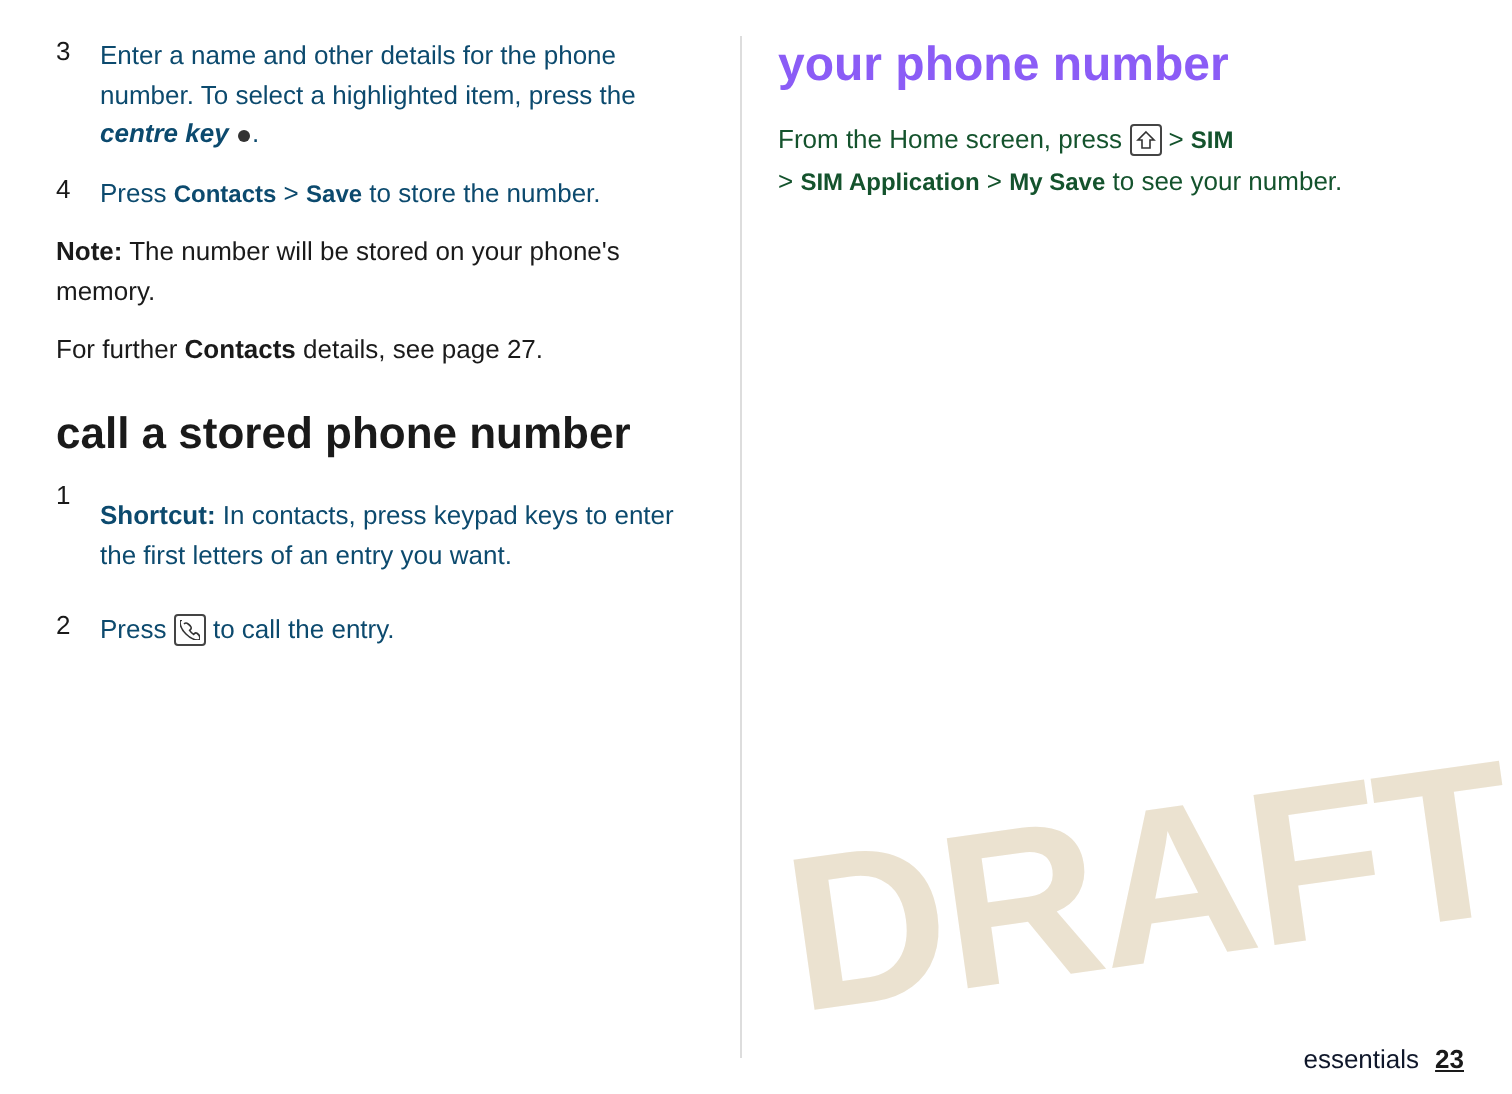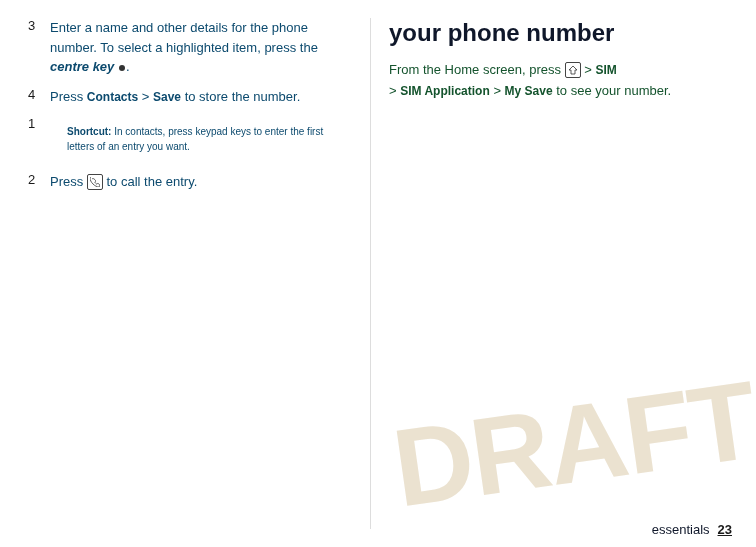--- a/index.html
+++ b/index.html
@@ -102,36 +102,36 @@
     .find-it-line {
       display: flex;
       align-items: center;
       font-size: 13px;
       font-weight: bold;
       margin-bottom: 12px;
       gap: 4px;
     }
 
     .shortcut-block {
-      margin: 8px 0 8px 17px;
-      font-size: 10px;
+      margin: 8px 0 8px 0;
+      font-size: 13px;
       line-height: 1.5;
     }
 
     .shortcut-label {
       font-weight: bold;
     }
 
     
     .page-title {
       font-size: 24px;
       font-weight: bold;
       line-height: 1.25;
       margin-bottom: 12px;
-      color: #0f172a;
+      color: #8b5cf6;
     }
 
     .page-intro {
       font-size: 13px;
       line-height: 1.6;
       color: #14532d;
     }
 
     
     .draft-watermark {
@@ -213,22 +213,29 @@
       </div>
     </div>
 
     <div class="step-item">
       <div class="step-number">4</div>
       <div class="step-text">
         <span>Press </span><span class="bold-ui">Contacts</span><span> &gt; </span><span class="bold-ui">Save</span><span> to store the number.</span>
       </div>
     </div>
 
-
-
+    <div class="note-block">
+      <span class="note-label">Note:</span><span> The number will be stored on your phone's memory.</span>
+    </div>
+
+    <div class="contacts-ref">
+      <span>For further </span><span class="bold-ui">Contacts</span><span> details, see page 27.</span>
+    </div>
+
+    <div class="section-heading">call a stored phone number</div>
 
 
     <div class="step-item">
       <div class="step-number">1</div>
       <div class="step-text">
         
         <div class="shortcut-block">
           <span class="shortcut-label">Shortcut:</span><span> In contacts, press keypad keys to enter the first letters of an entry you want.</span>
         </div>
       </div>

